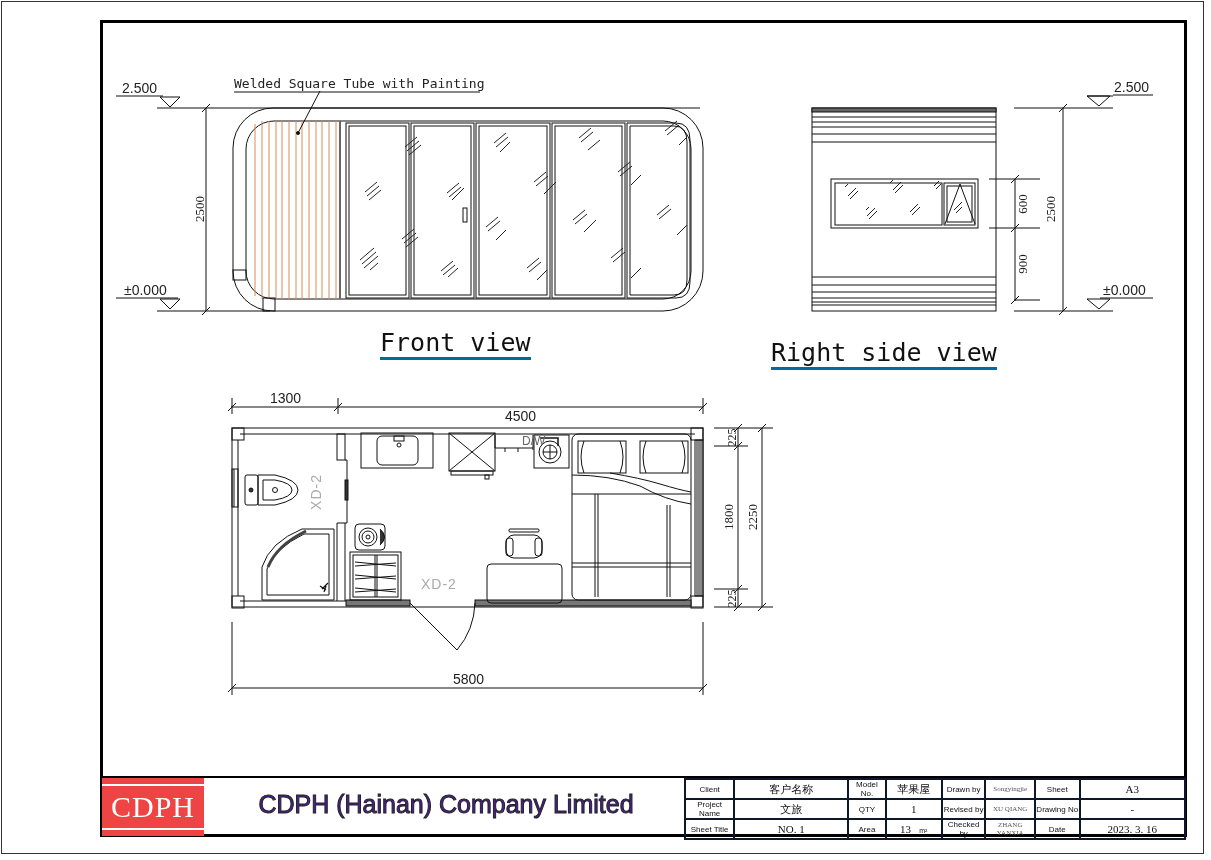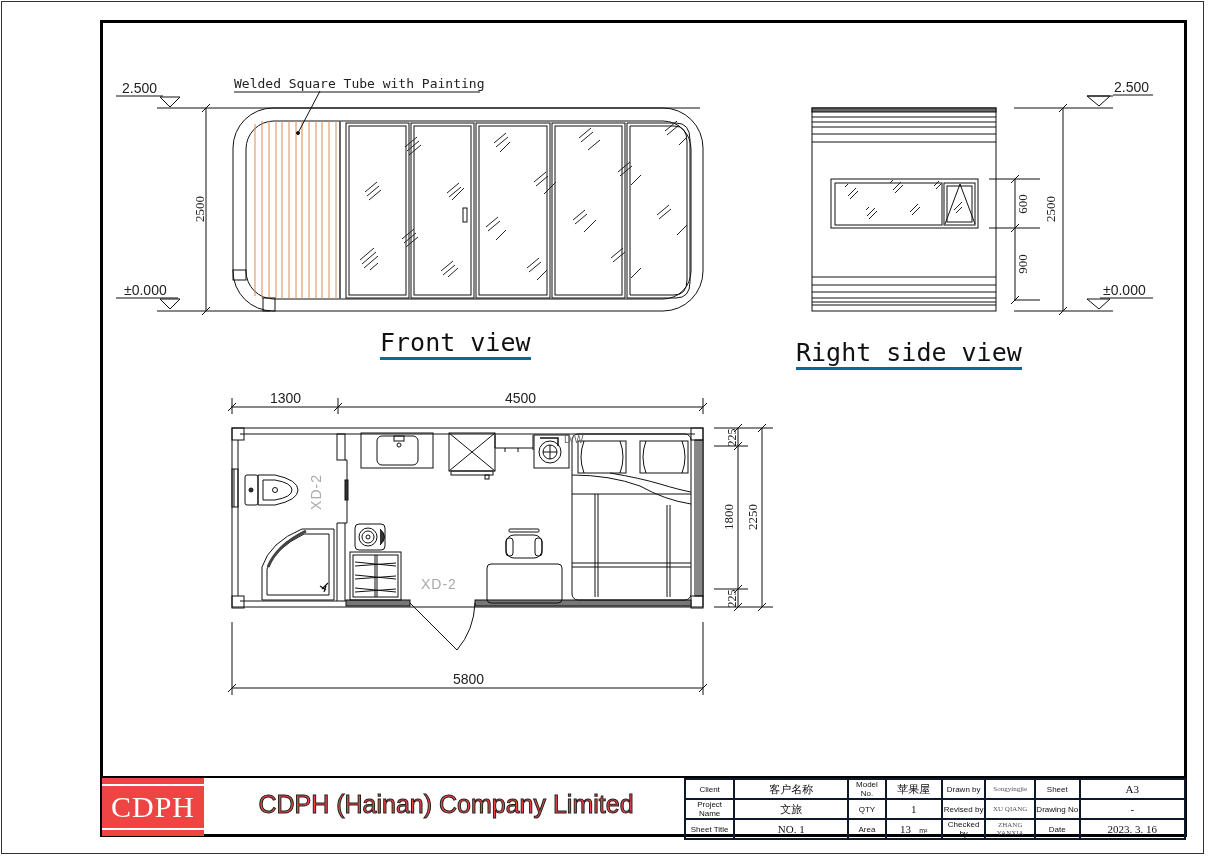--- a/index.html
+++ b/index.html
@@ -10,21 +10,21 @@
   .lbl{position:absolute;font-family:Liberation Sans, sans-serif;color:#222;white-space:nowrap;}
   .mono{font-family:"DejaVu Sans Mono","Liberation Mono",monospace;}
   .view-title{position:absolute;font-family:"DejaVu Sans Mono","Liberation Mono",monospace;font-size:25px;color:#111;border-bottom:3px solid #0369a1;padding-bottom:2px;line-height:1;}
   .vert{position:absolute;transform:rotate(-90deg);transform-origin:center center;font-family:"Liberation Serif",serif;font-size:13px;color:#222;white-space:nowrap;}
   .xd{position:absolute;font-family:"Liberation Sans",sans-serif;font-size:14px;color:#aaa;white-space:nowrap;letter-spacing:1px;}
   
   .title-block{position:absolute;left:101px;top:776px;width:1085px;height:58px;border-top:2px solid #000;}
   .logo{position:absolute;left:1px;top:0;width:102px;height:58px;background:#ef4444;}
   .logo .stripe{position:absolute;left:0;width:102px;height:2px;background:#fff;}
   .logo .txt{position:absolute;left:0;top:12px;width:102px;text-align:center;font-family:"Liberation Serif",serif;font-size:30px;color:#fff;letter-spacing:1px;}
-  .company{position:absolute;left:110px;top:12px;width:470px;text-align:center;font-family:"Liberation Sans",sans-serif;font-size:25px;color:#ef4444;-webkit-text-stroke:1px #222;}
+  .company{position:absolute;left:110px;top:12px;width:470px;text-align:center;font-family:"Liberation Sans",sans-serif;font-size:25px;color:#4c1d95;-webkit-text-stroke:1px #222;}
   table.tb{position:absolute;left:583px;top:0;border-collapse:collapse;height:58px;}
   table.tb td{border:2px solid #0f172a;text-align:center;padding:0;height:18px;font-size:8px;font-family:"Liberation Sans",sans-serif;color:#111;}
   table.tb td.val{font-family:"Liberation Serif",serif;font-size:11px;}
   table.tb td.small{font-family:"Liberation Serif",serif;font-size:7px;color:#555;}
 </style>
 </head>
 <body>
 
 <div class="outer-frame"></div>
 <div class="inner-frame"></div>
@@ -292,26 +292,26 @@
 <div class="lbl" style="left:122px;top:80px;font-size:14px;">2.500</div>
 <div class="lbl" style="left:124px;top:282px;font-size:14px;">±0.000</div>
 <div class="vert" style="left:180px;top:201px;width:40px;text-align:center;">2500</div>
 <div class="view-title" style="left:380px;top:330px;">Front view</div>
 
 <div class="lbl" style="left:1114px;top:79px;font-size:14px;">2.500</div>
 <div class="lbl" style="left:1103px;top:282px;font-size:14px;">±0.000</div>
 <div class="vert" style="left:1003px;top:196px;width:40px;text-align:center;">600</div>
 <div class="vert" style="left:1003px;top:256px;width:40px;text-align:center;">900</div>
 <div class="vert" style="left:1031px;top:201px;width:40px;text-align:center;">2500</div>
-<div class="view-title" style="left:796px;top:340px;text-align:right;">Right side view</div>
+<div class="view-title" style="left:771px;top:340px;text-align:right;">Right side view</div>
 
 <div class="lbl" style="left:270px;top:390px;font-size:14px;">1300</div>
-<div class="lbl" style="left:505px;top:390px;font-size:14px;">4500</div>
+<div class="lbl" style="left:505px;top:408px;font-size:14px;">4500</div>
 <div class="lbl" style="left:453px;top:671px;font-size:14px;">5800</div>
-<div class="lbl" style="left:522px;top:434px;font-size:10px;color:#666;margin-left:42px;">D/W</div>
+<div class="lbl" style="left:522px;top:434px;font-size:12px;color:#666;">D/W</div>
 <div class="xd" style="left:298px;top:484px;transform:rotate(-90deg);transform-origin:center center;">XD-2</div>
 <div class="xd" style="left:421px;top:576px;">XD-2</div>
 <div class="vert" style="left:712px;top:430px;width:40px;text-align:center;font-size:12px;">225</div>
 <div class="vert" style="left:709px;top:509px;width:40px;text-align:center;">1800</div>
 <div class="vert" style="left:712px;top:591px;width:40px;text-align:center;font-size:12px;">225</div>
 <div class="vert" style="left:733px;top:509px;width:40px;text-align:center;">2250</div>
 
 <div class="title-block">
   <div class="logo">
     <div class="stripe" style="top:6px;"></div>

